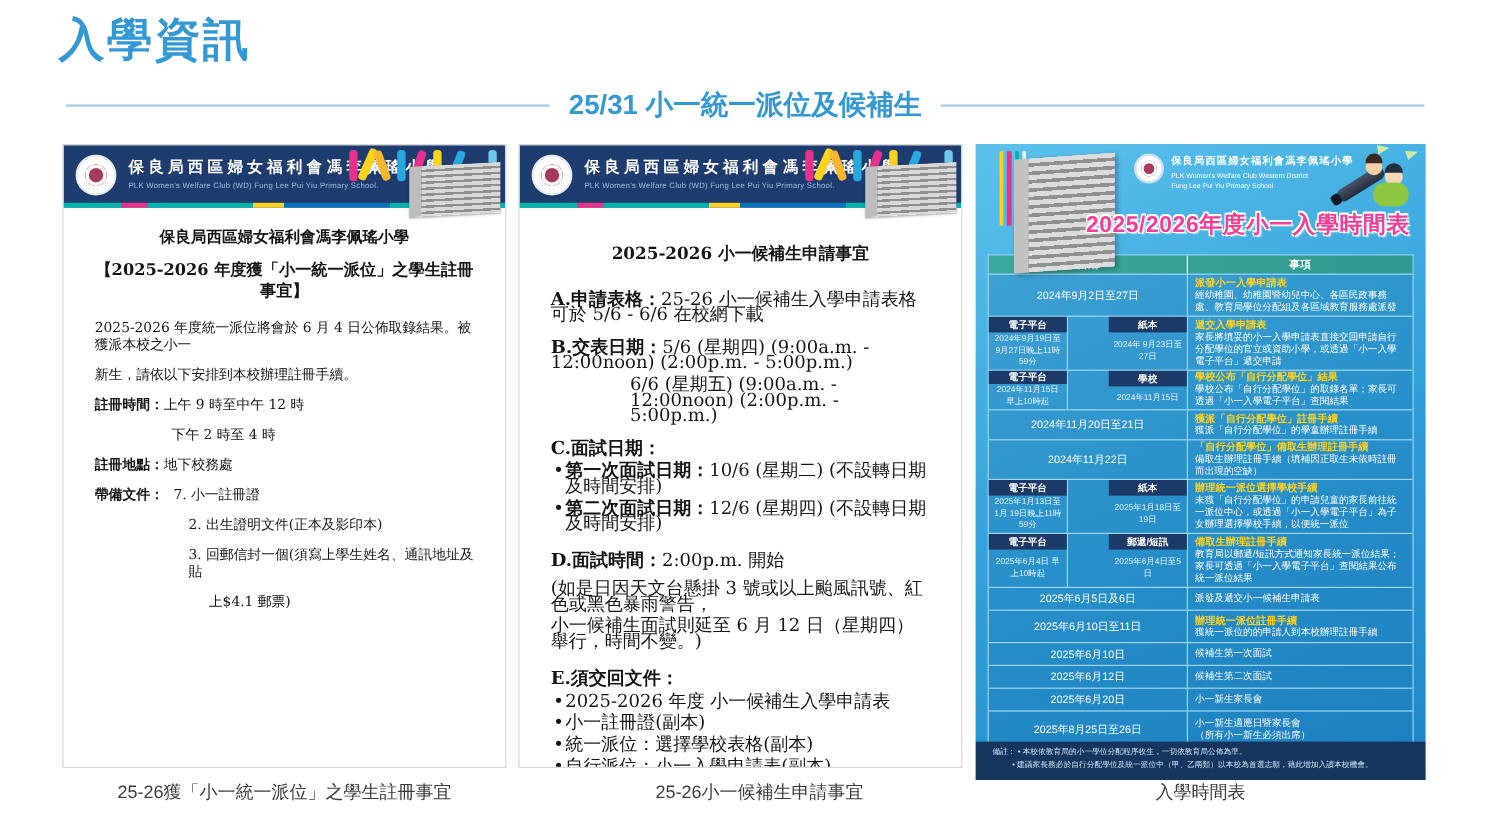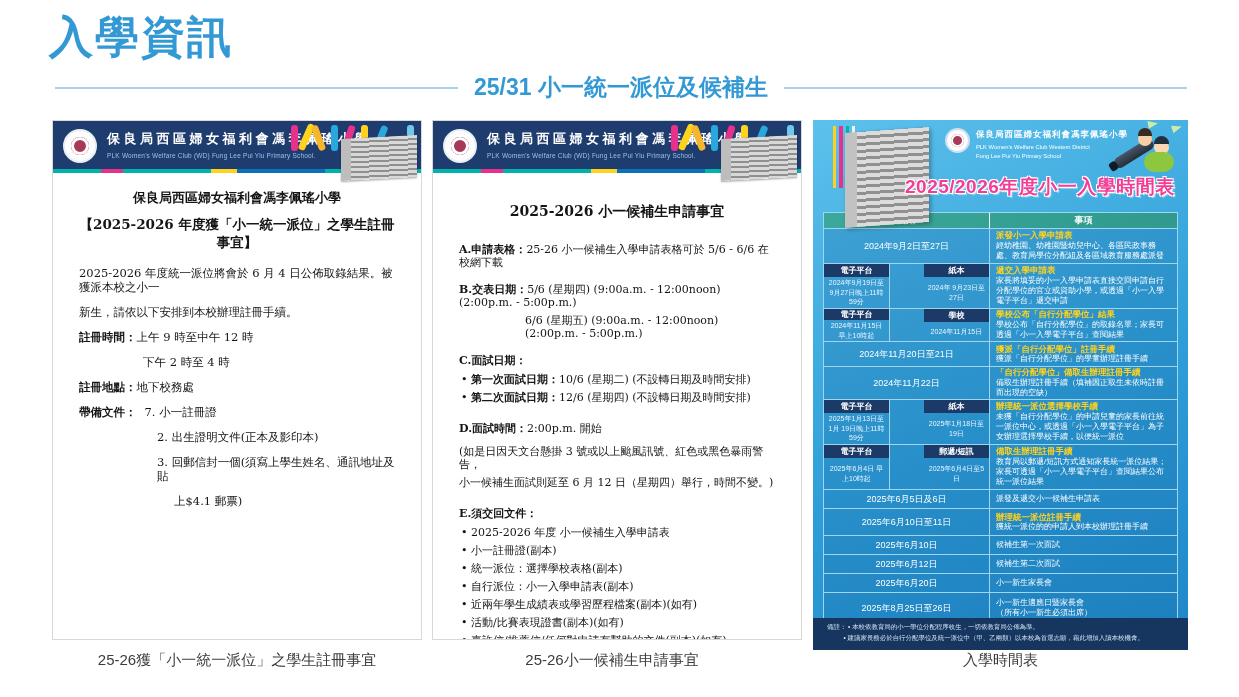--- a/index.html
+++ b/index.html
@@ -1,20 +1,20 @@
 <!DOCTYPE html>
 <html><head>
 <meta charset="utf-8">
 <style>
   html,body{margin:0;padding:0;}
   body{width:1239px;height:697px;position:relative;background:#fff;
        font-family:"Liberation Sans",sans-serif;overflow:hidden;}
 
   
-  .page-title{position:absolute;left:49px;top:8px;font-size:44px;font-weight:bold;
+  .page-title{position:absolute;left:49px;top:8px;font-size:38px;font-weight:bold;
               color:#3399d5;letter-spacing:2px;}
   .section-divider{position:absolute;left:55px;right:52px;top:72px;display:flex;
                    align-items:center;gap:16px;}
   .section-divider .line{flex:1;height:2px;background:#a9d0e9;}
   .section-title{font-size:23px;font-weight:bold;color:#3399d5;white-space:nowrap;}
 
   
   .doc-card{position:absolute;top:120px;width:370px;height:520px;background:#fff;
             border:1px solid #d8d8d8;box-sizing:border-box;overflow:hidden;}
   #doc1{left:52px;} #doc2{left:432px;}
@@ -49,21 +49,21 @@
             color:#151515;font-size:11.5px;}
   .dc-h1{text-align:center;font-weight:bold;font-size:13px;margin-bottom:9px;}
   .dc-h2{text-align:center;font-weight:bold;font-size:13.5px;margin-bottom:14px;}
   .dline{margin-bottom:11px;line-height:14px;}
   .dline .lab{font-weight:bold;}
   .ind1{padding-left:64px;} .ind2{padding-left:78px;} .ind3{padding-left:95px;}
   .numgap{display:inline-block;width:8px;}
 
   
   .d2-h{text-align:center;font-weight:bold;font-size:14px;margin:14px 0 22px;}
-  .d2line{line-height:13px;font-size:11px;}
+  .d2line{line-height:13px;font-size:15px;}
   .d2line .lab{font-weight:bold;}
   .mb4{margin-bottom:5px;} .mb10{margin-bottom:10px;} .mb14{margin-bottom:14px;}
   .mb6{margin-bottom:6px;} .mb18{margin-bottom:18px;}
   .bind{padding-left:66px;}
   .bullet{display:flex;}
   .bullet .dot{width:10px;padding-left:2px;} .bullet .btxt{flex:1;}
 
   
   #poster{position:absolute;left:813px;top:120px;width:375px;height:530px;overflow:hidden;
           background:linear-gradient(155deg,#5cc1ec 0%,#2f9ed8 55%,#1f86c8 100%);}
@@ -119,21 +119,21 @@
   .h15{height:15px;} .h34{height:34px;} .h44{height:44px;} .h32{height:32px;}
   .h24{height:24px;} .h18{height:18px;} .h26{height:26px;} .h30{height:30px;}
 
   .p-footer{position:absolute;left:0;right:0;bottom:0;height:32px;background:#16355f;
             color:#cfe3f5;padding:5px 14px 0;box-sizing:border-box;}
   .p-footer div{font-size:7px;line-height:1.55;transform:scale(.92);transform-origin:left top;white-space:nowrap;}
   .fn2{padding-left:18px;}
 
   
   .caption{position:absolute;top:651px;text-align:center;font-size:15px;color:#3c3c3c;}
-  #cap1{left:52px;width:370px;} #cap2{left:427px;width:370px;} #cap3{left:813px;width:375px;}
+  #cap1{left:52px;width:370px;} #cap2{left:448px;width:370px;} #cap3{left:813px;width:375px;}
 </style>
 </head>
 <body>
 
 <div class="page-title">入學資訊</div>
 <div class="section-divider">
   <span class="line"></span>
   <span class="section-title">25/31 小一統一派位及候補生</span>
   <span class="line"></span>
 </div>

